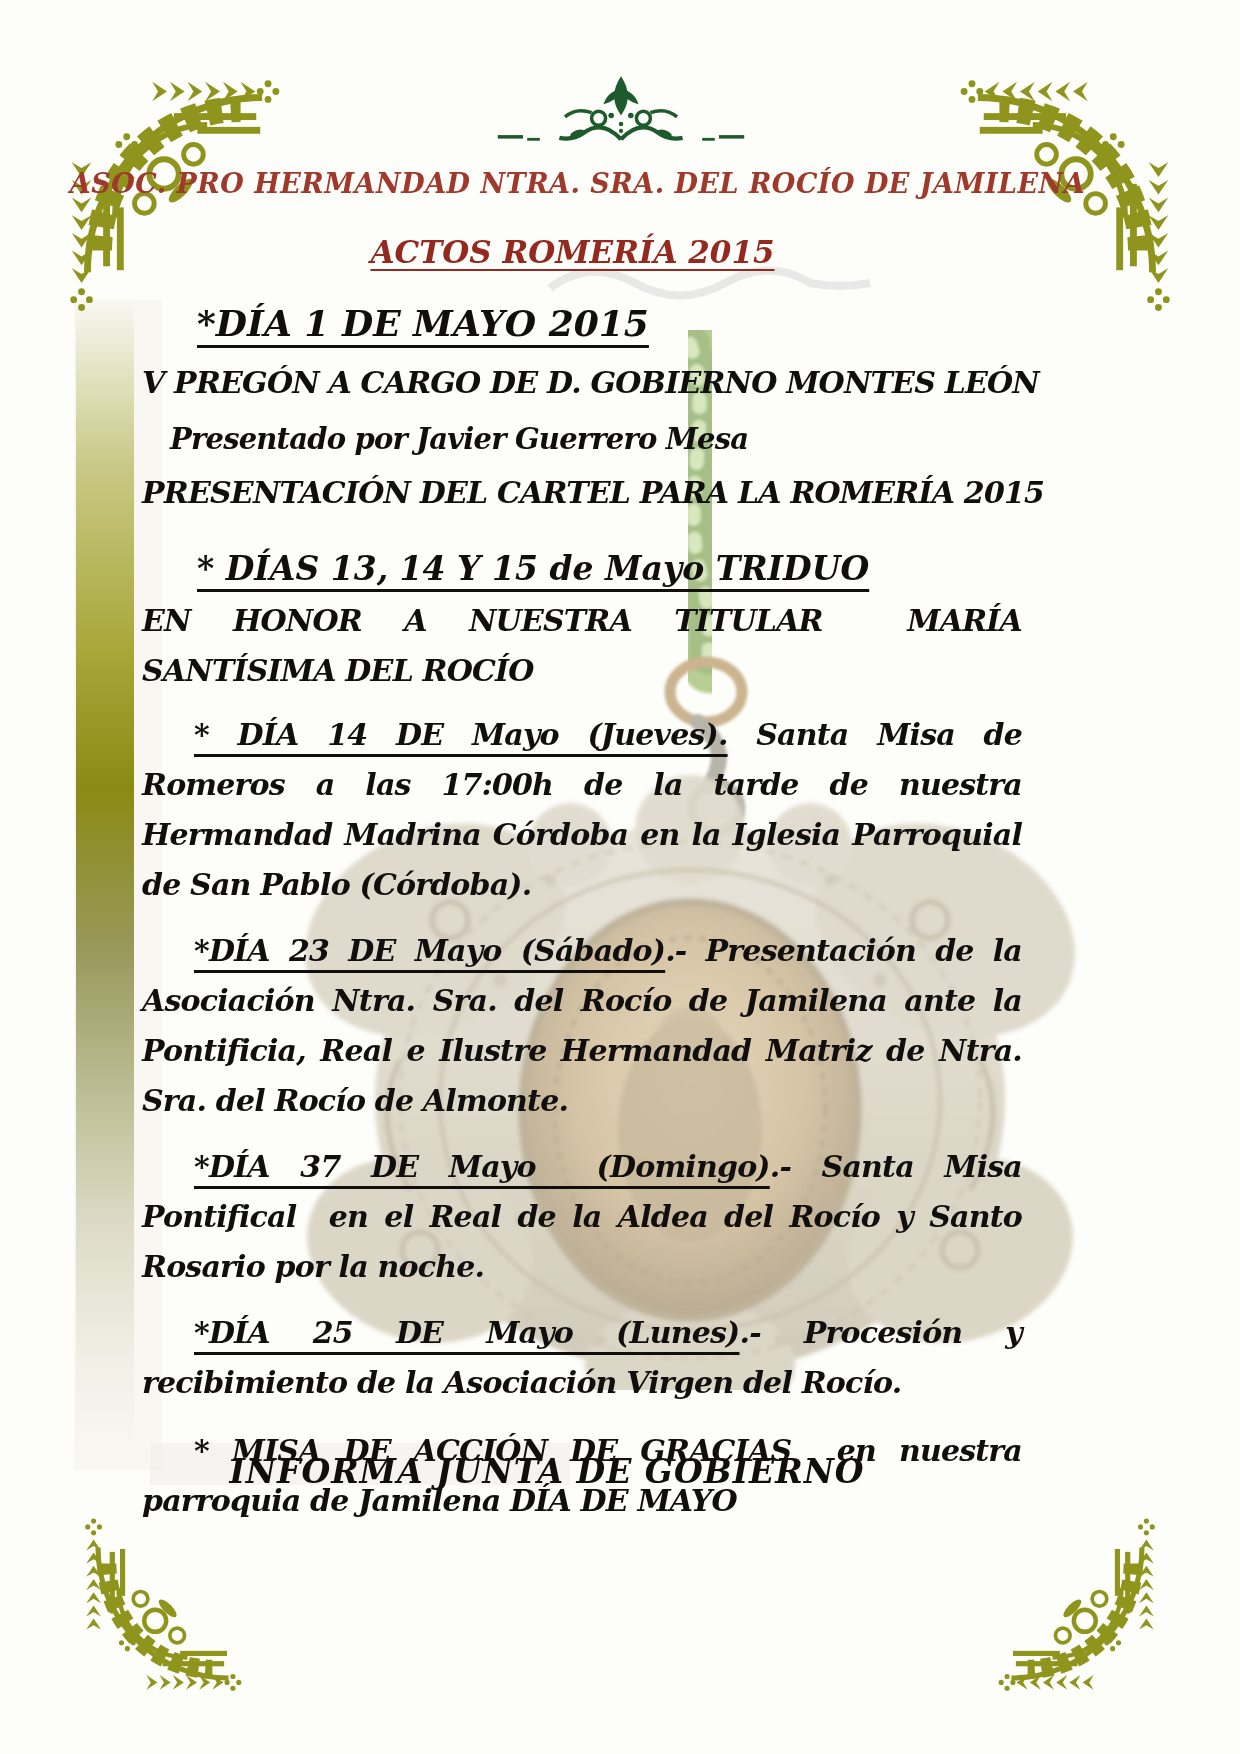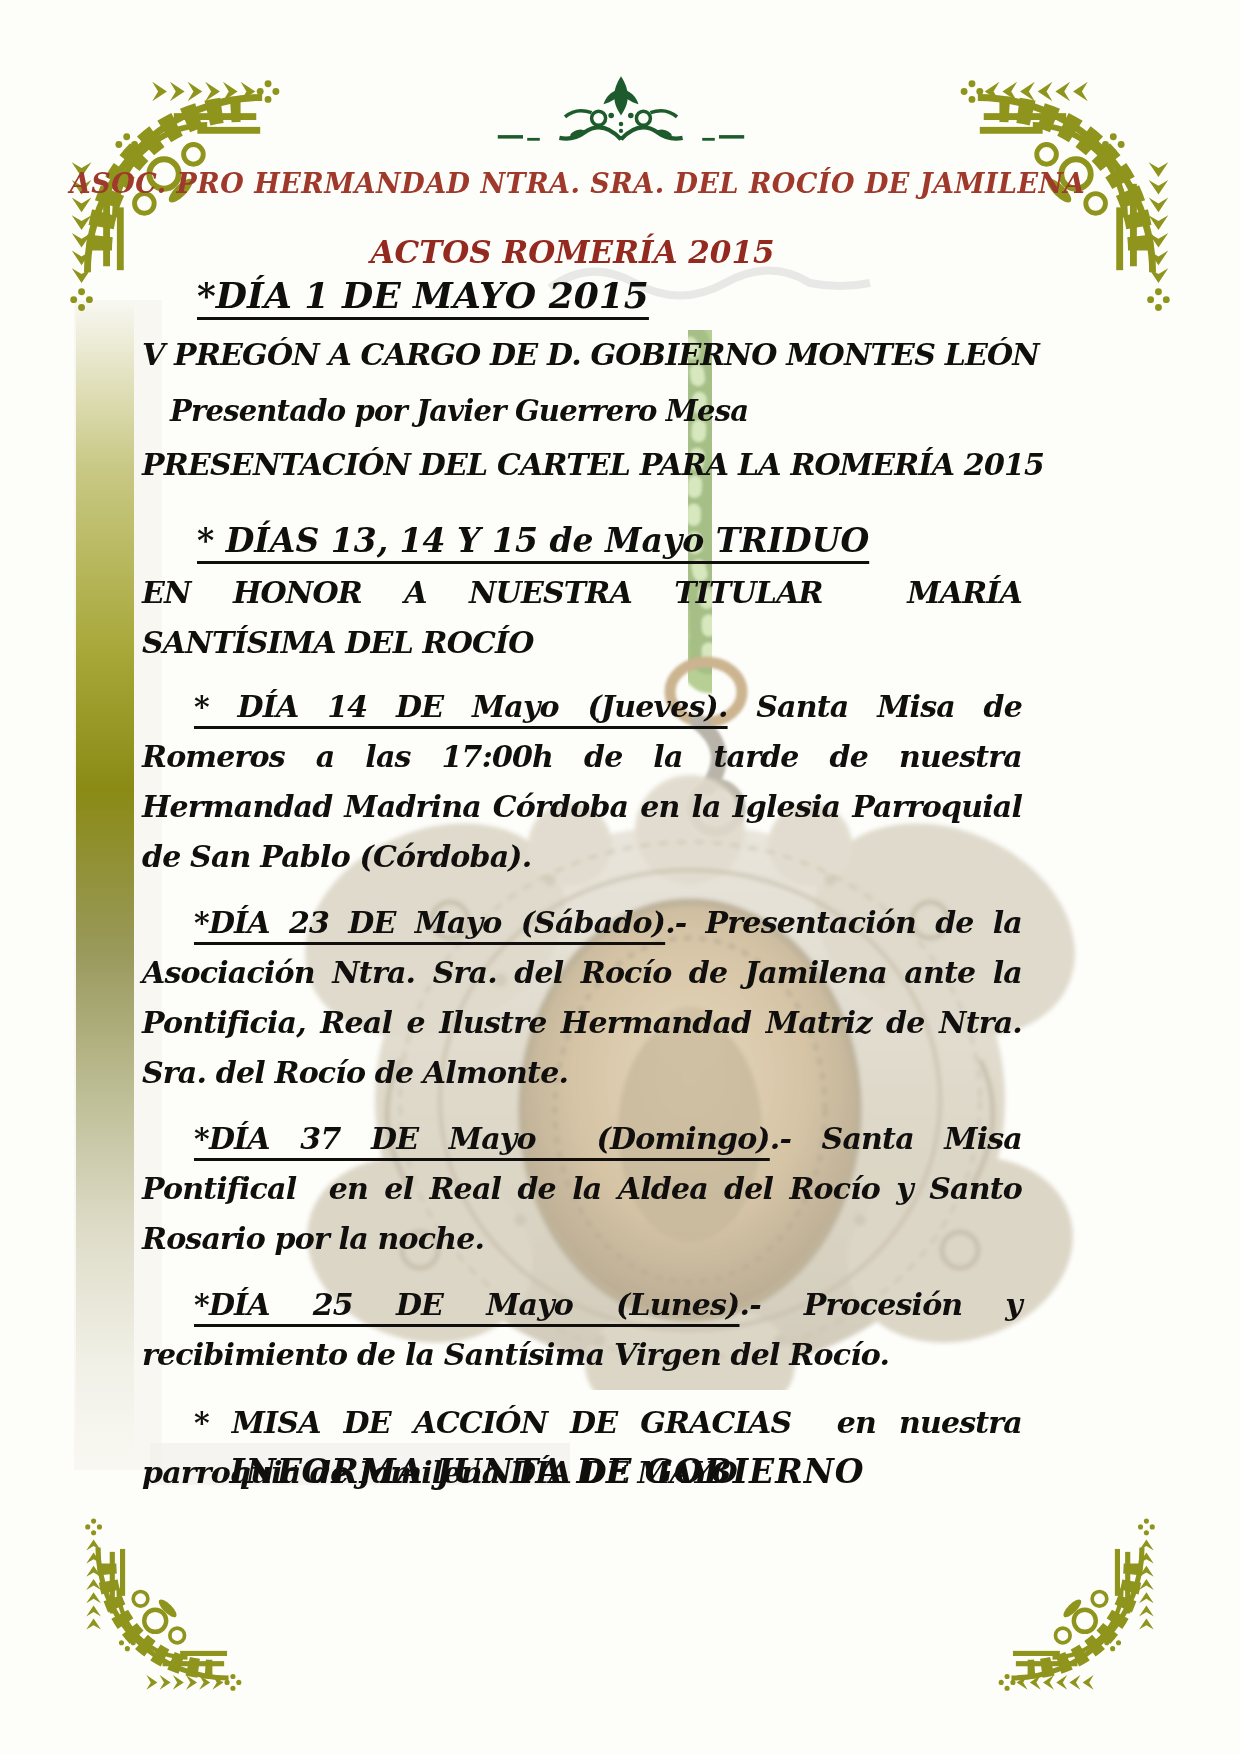--- a/index.html
+++ b/index.html
@@ -43,22 +43,22 @@
     position:absolute; top:168px; left:0; width:1240px; text-align:center;
     padding-right:85px; box-sizing:border-box;
     font-size:27px; letter-spacing:.5px; color:var(--hred);
   }
   .doc-title{
     position:absolute; top:234px; left:0; width:1240px; text-align:center;
     padding-right:95px; box-sizing:border-box;
     font-size:31px; color:var(--tred);
     }
   .u{ text-decoration:underline; text-decoration-thickness:2.5px; text-underline-offset:9px; }
-  .u-t{ text-decoration-thickness:2px; text-underline-offset:6px; }
-  .content{ position:absolute; left:142px; top:268px; width:880px; }
+  .u-t{ text-decoration:underline; text-decoration-thickness:2px; text-underline-offset:6px; }
+  .content{ position:absolute; left:142px; top:296px; width:880px; }
   .content > div{ font-size:30px; line-height:50px; letter-spacing:-0.8px; }
   .h1{ font-size:36px !important; margin-left:55px; line-height:54px !important; letter-spacing:0 !important; }
   .h2{ font-size:33px !important; margin-left:55px; letter-spacing:0 !important; }
   .oneline{ white-space:nowrap; }
   .para{ text-align:justify; white-space:pre-wrap; }
   .indent{ text-indent:52px; }
   .presentado{ font-size:29px !important; margin-left:28px; }
   .footer-line{
     position:absolute; top:1452px; left:142px; width:880px; text-align:center;
     padding-right:70px; box-sizing:border-box; font-size:33px; letter-spacing:1px;
@@ -250,20 +250,20 @@
 
     <div class="h2 oneline" style="margin-top:26px"><span class="u">* DÍAS 13, 14 Y 15 de  Mayo TRIDUO</span></div>
     <div class="para" style="margin-top:2px">EN HONOR A NUESTRA TITULAR  MARÍA SANTÍSIMA DEL ROCÍO</div>
 
     <div class="para indent" style="margin-top:14px"><span class="u">* DÍA 14 DE Mayo (Jueves).</span><span> Santa Misa de Romeros a las 17:00h de la tarde de nuestra Hermandad Madrina Córdoba en la Iglesia Parroquial de San Pablo (Córdoba).</span></div>
 
     <div class="para indent" style="margin-top:16px"><span class="u">*DÍA 23 DE Mayo (Sábado)</span><span>.- Presentación de la Asociación Ntra. Sra. del Rocío de Jamilena ante la Pontificia, Real e Ilustre Hermandad Matriz de Ntra. Sra. del Rocío de Almonte.</span></div>
 
     <div class="para indent" style="margin-top:16px"><span class="u">*DÍA 37 DE Mayo  (Domingo)</span><span>.- Santa Misa Pontifical  en el Real de la Aldea del Rocío y Santo Rosario por la noche.</span></div>
 
-    <div class="para indent" style="margin-top:16px"><span class="u">*DÍA 25 DE Mayo (Lunes)</span><span>.- Procesión y recibimiento de la Santísima Virgen del Rocío.</span></div>
+    <div class="para indent" style="margin-top:16px"><span class="u">*DÍA 25 DE Mayo (Lunes)</span><span>.- Procesión y recibimiento de la Asociación Virgen del Rocío.</span></div>
 
     <div class="para indent" style="margin-top:18px">* MISA DE ACCIÓN DE GRACIAS  en nuestra parroquia de Jamilena DÍA DE MAYO</div>
   </div>
 
   <div class="footer-line">INFORMA JUNTA DE GOBIERNO</div>
 
 </div>
 
 </body></html>

